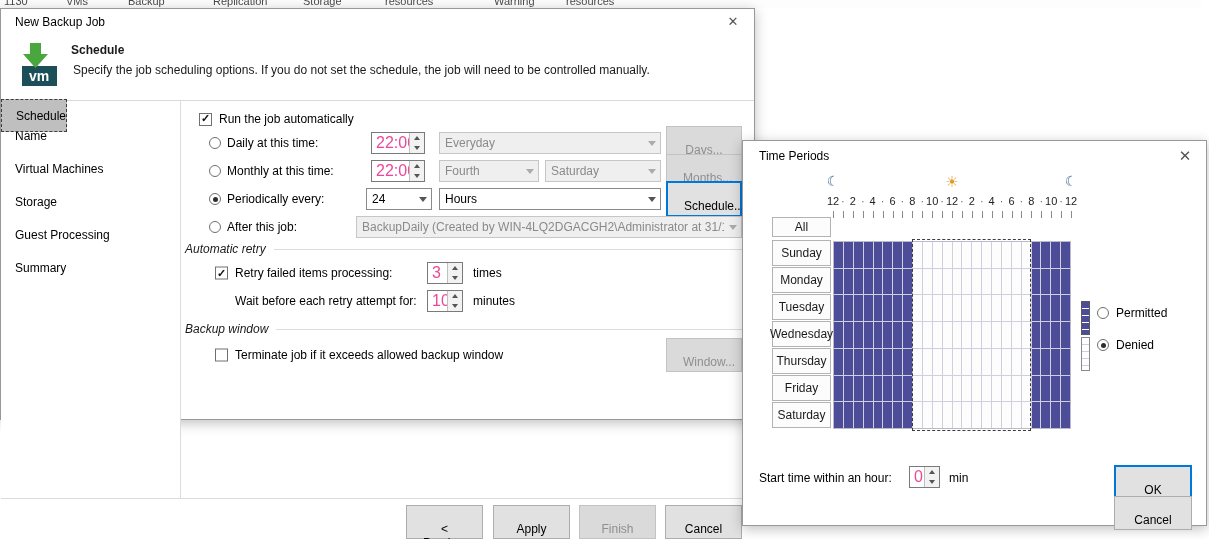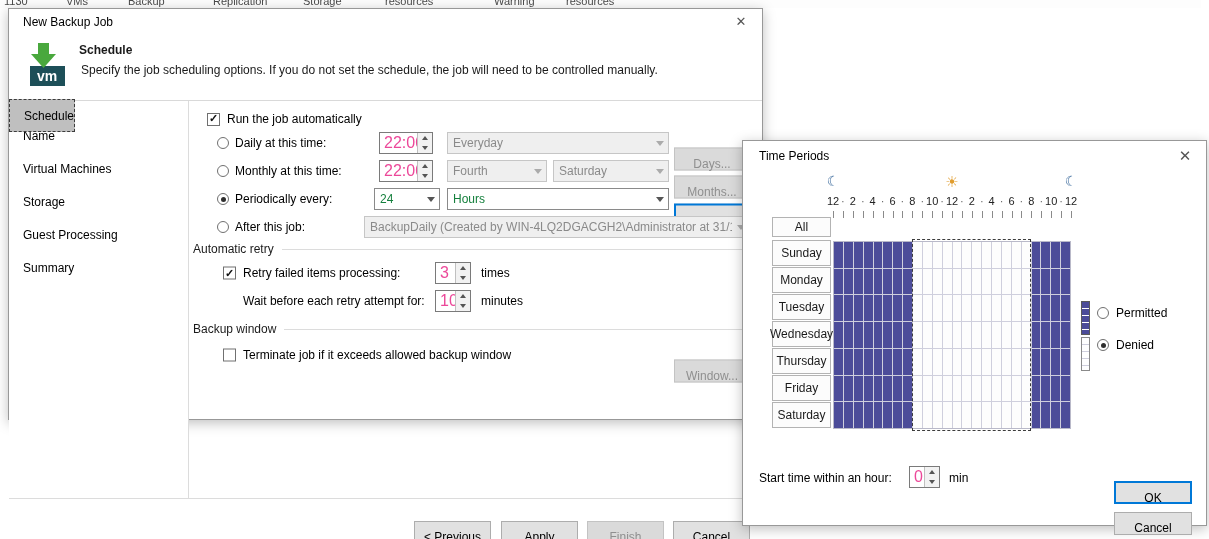--- a/index.html
+++ b/index.html
@@ -11,21 +11,21 @@
   .top-strip { position:absolute; left:0; top:0; right:8px; height:8px; overflow:hidden; background:#fdfdfd; }
   .top-strip span { position:absolute; top:-5px; font-size:11px; color:#4a4a4a; white-space:nowrap; }
 
   
   .dialog { position:absolute; background:#ffffff; border:1px solid #989898; box-shadow:0 3px 12px rgba(0,0,0,.25); }
   .titlebar { position:relative; height:26px; background:#ffffff; }
   .titlebar .title { position:absolute; left:14px; top:0; line-height:26px; font-size:12px; color:#000; }
   .titlebar .close { position:absolute; right:8px; top:0; width:26px; text-align:center; line-height:26px; color:#555; font-size:13px; cursor:default; }
 
   
-  .main { left:8px; top:8px; width:755px; height:412px; z-index:5; }
+  .main { left:0; top:8px; width:755px; height:412px; z-index:5; }
   .wiz-header { position:relative; height:66px; border-bottom:1px solid #d9d9d9; background:#fff; }
   .wiz-header .logo { position:absolute; left:10px; top:6px; }
   .wiz-header .h-title { position:absolute; left:70px; top:8px; font-weight:bold; font-size:12px; }
   .wiz-header .h-sub { position:absolute; left:72px; top:28px; font-size:12px; color:#1a1a1a; }
   .wiz-body { position:relative; height:397px; }
   .sidebar { position:absolute; left:0; top:0; bottom:0; width:180px; border-right:1px solid #dcdcdc; padding-top:18px; background:#fff; }
   .side-item { height:33px; display:flex; align-items:center; padding-left:14px; font-size:12px; color:#000; cursor:default; }
   .side-item.sel { background:#bfbfbf; }
   .content { position:absolute; left:180px; top:0; right:0; bottom:0; }
   .row { position:absolute; left:0; right:0; height:24px; }
@@ -40,32 +40,32 @@
   .cbrow { position:absolute; display:flex; align-items:center; gap:7px; height:16px; }
 
   .spin { display:flex; height:22px; border:1px solid #7a7a7a; background:#fff; }
   .spinval { flex:1; padding-left:4px; line-height:20px; font-size:16px; color:#ec4899; overflow:hidden; white-space:nowrap; }
   .spinbtns { width:15px; background:#f2f2f2; border-left:1px solid #c0c0c0; display:flex; flex-direction:column; justify-content:space-around; align-items:center; }
   .tri { width:0; height:0; border-left:3px solid transparent; border-right:3px solid transparent; }
   .tri.up { border-bottom:4px solid #555; }
   .tri.dn { border-top:4px solid #555; }
 
   .combo { display:flex; height:22px; border:1px solid #8a8a8a; background:#fff; }
-  .comboval { flex:1; padding:0 5px; line-height:20px; font-size:12px; color:#15803d; overflow:hidden; white-space:nowrap; }
+  .comboval { flex:1; padding:0 5px; line-height:20px; font-size:12px; color:#000000; overflow:hidden; white-space:nowrap; }
   .carrow { width:17px; display:flex; align-items:center; justify-content:center; }
   .carrow::after { content:""; width:0; height:0; border-left:4px solid transparent; border-right:4px solid transparent; border-top:5px solid #555; }
   .combo.disabled { border-color:#c6c6c6; background:#efefef; }
   .combo.disabled .comboval { color:#8a8a8a; }
   .combo.disabled .carrow::after { border-top-color:#ababab; }
 
-  .btn { position:absolute; height:23px; background:#e1e1e1; border:1px solid #adadad; font-family:inherit; font-size:12px; color:#000; text-align:center; padding:8px; cursor:default;margin-top:16px; }
+  .btn { position:absolute; height:23px; background:#e1e1e1; border:1px solid #adadad; font-family:inherit; font-size:12px; color:#000; text-align:center; padding:16px; cursor:default; }
   .btn.disabled { background:#dadada; border-color:#c3c3c3; color:#8f8f8f; }
   .btn.default { border:2px solid #0078d7; }
 
-  .group { position:absolute; left:4px; right:12px; display:flex; align-items:center; gap:8px; height:16px; }
+  .group { position:absolute; left:4px; right:12px; display:flex; align-items:center; gap:8px; height:16px;font-style:italic; }
   .group .gline { flex:1; border-top:1px solid #dcdcdc; }
 
   .help { position:absolute; left:54px; width:415px; font-size:12px; color:#000; line-height:1.35; }
 
   .wiz-footer { position:relative; height:35px; border-top:1px solid #dcdcdc; background:#fff; }
   .wiz-footer .btn { top:6px; width:77px; }
 
   
   .tp { left:742px; top:140px; width:465px; height:386px; z-index:10; }
   .tp .titlebar { height:30px; }

